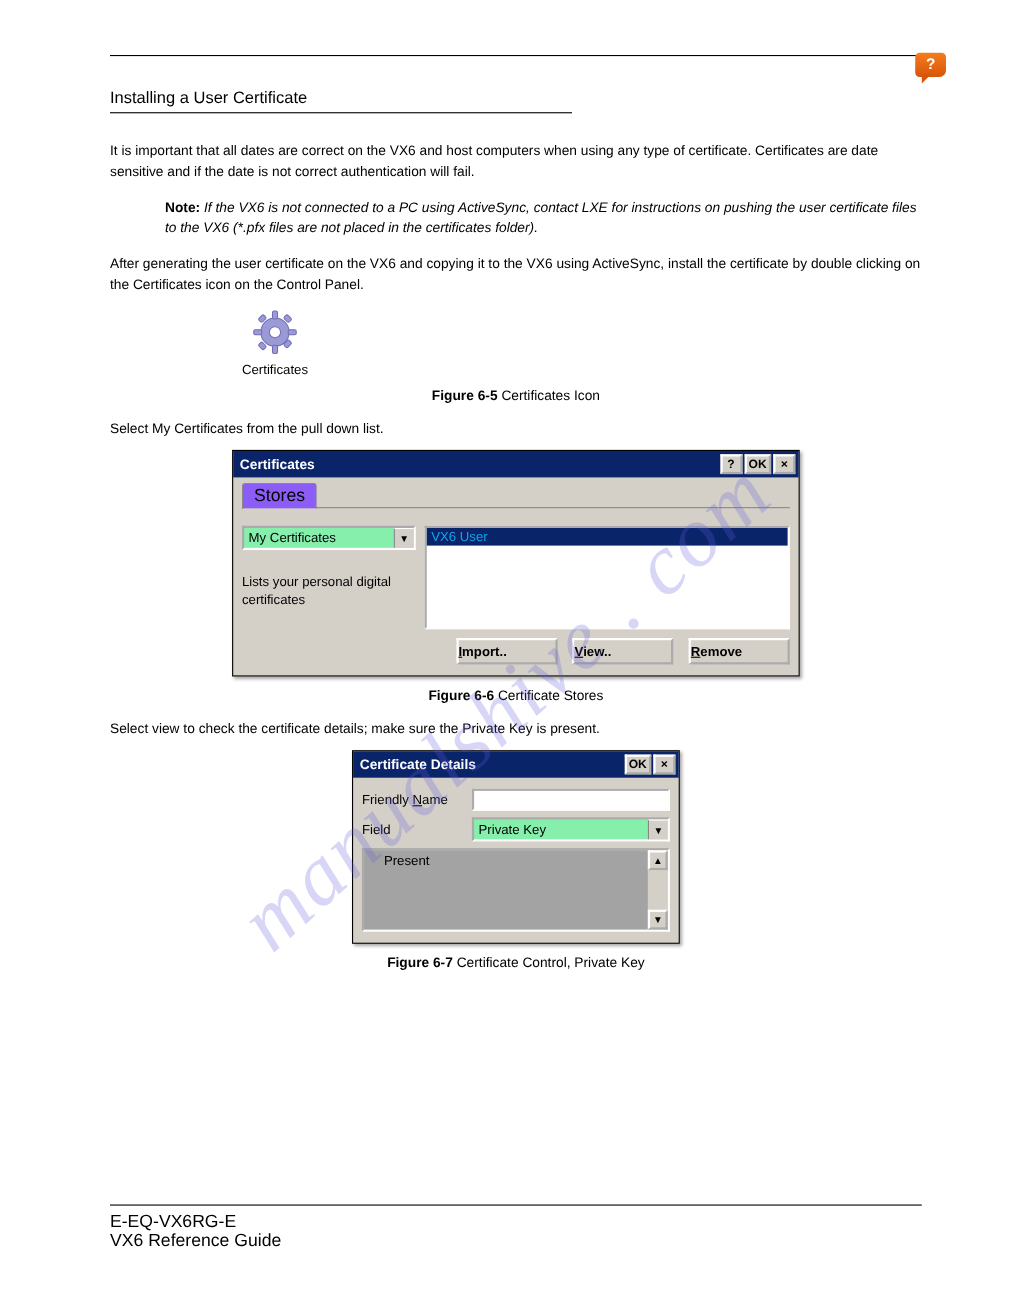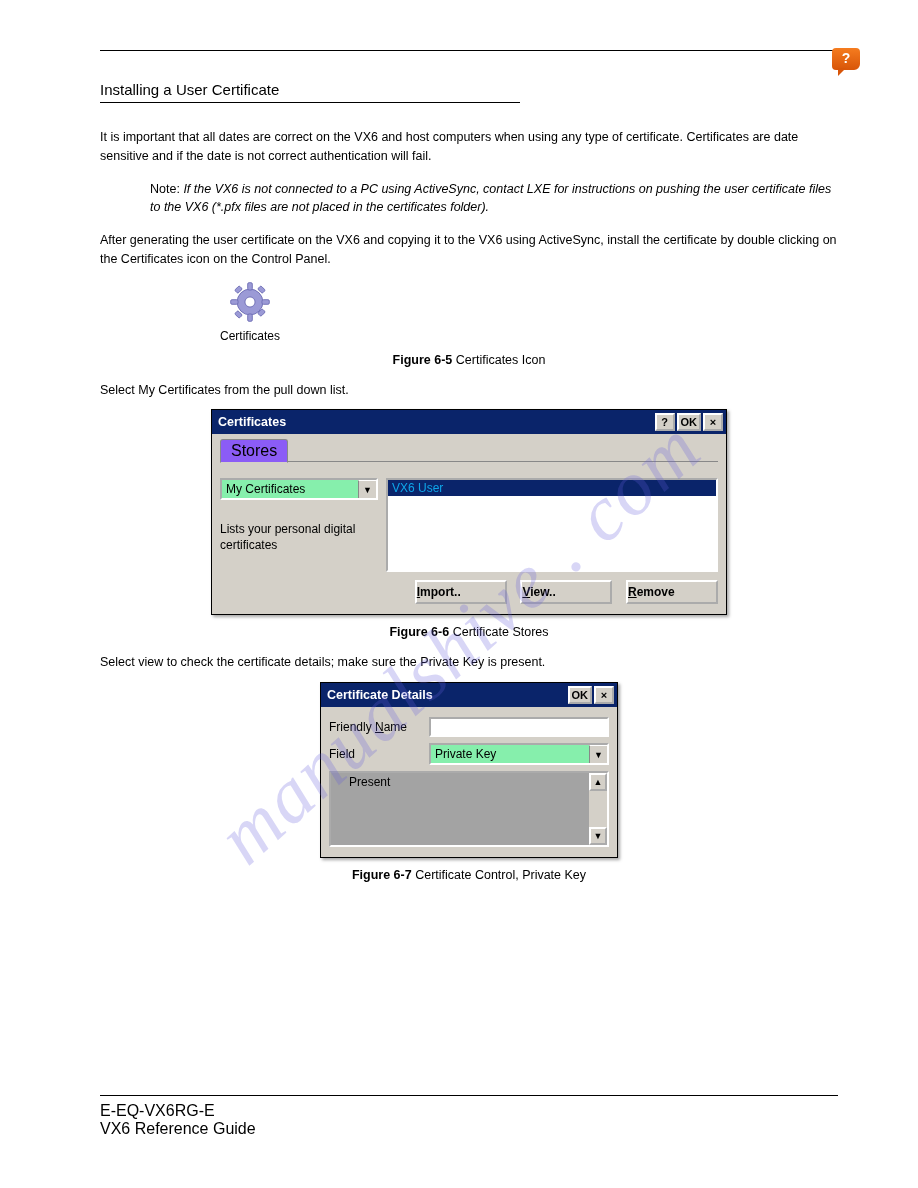--- a/index.html
+++ b/index.html
@@ -57,21 +57,21 @@
     font-size: 12.5px;
     line-height: 1.5;
     margin-bottom: 10px;
   }
   .note {
     font-style: italic;
     margin: 14px 0 14px 50px;
     font-size: 12.5px;
     line-height: 1.5;
   }
-  .note b { font-style: normal; font-weight: normal; }
+  .note b { font-style: normal; font-weight: bold; }
   .cert-icon-block {
     margin: 10px 0 10px 110px;
     width: 80px;
     text-align: center;
   }
   .gear {
     width: 46px; height: 46px;
     margin: 0 auto 4px auto;
     position: relative;
   }

